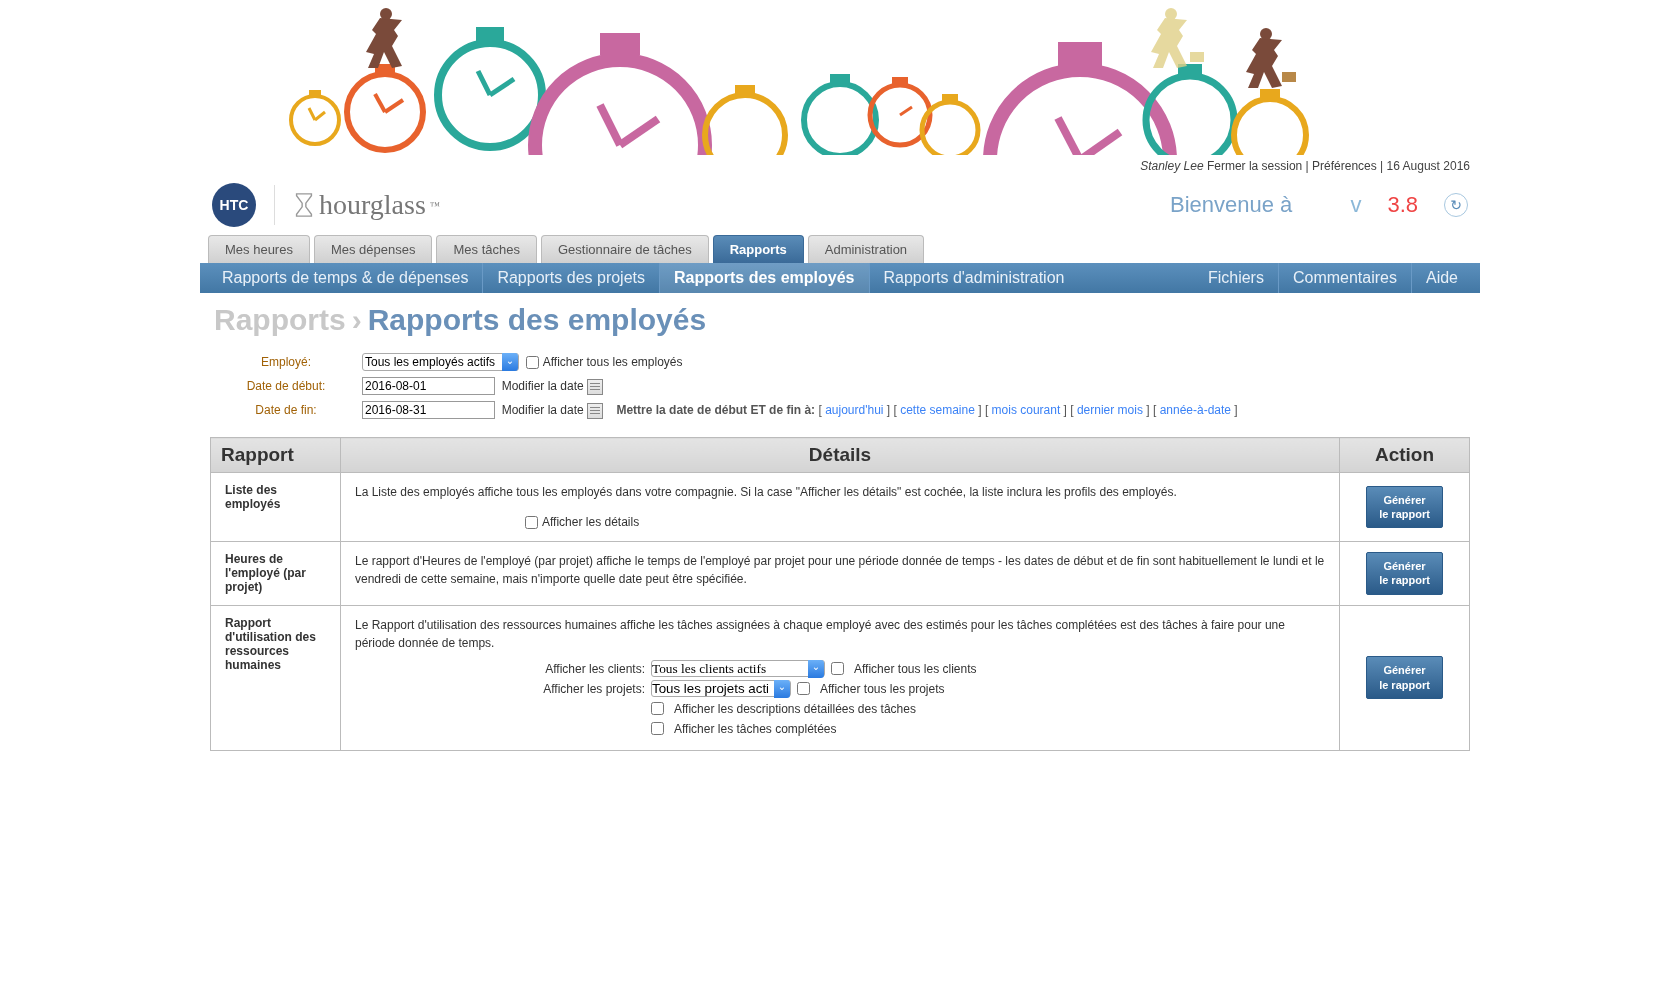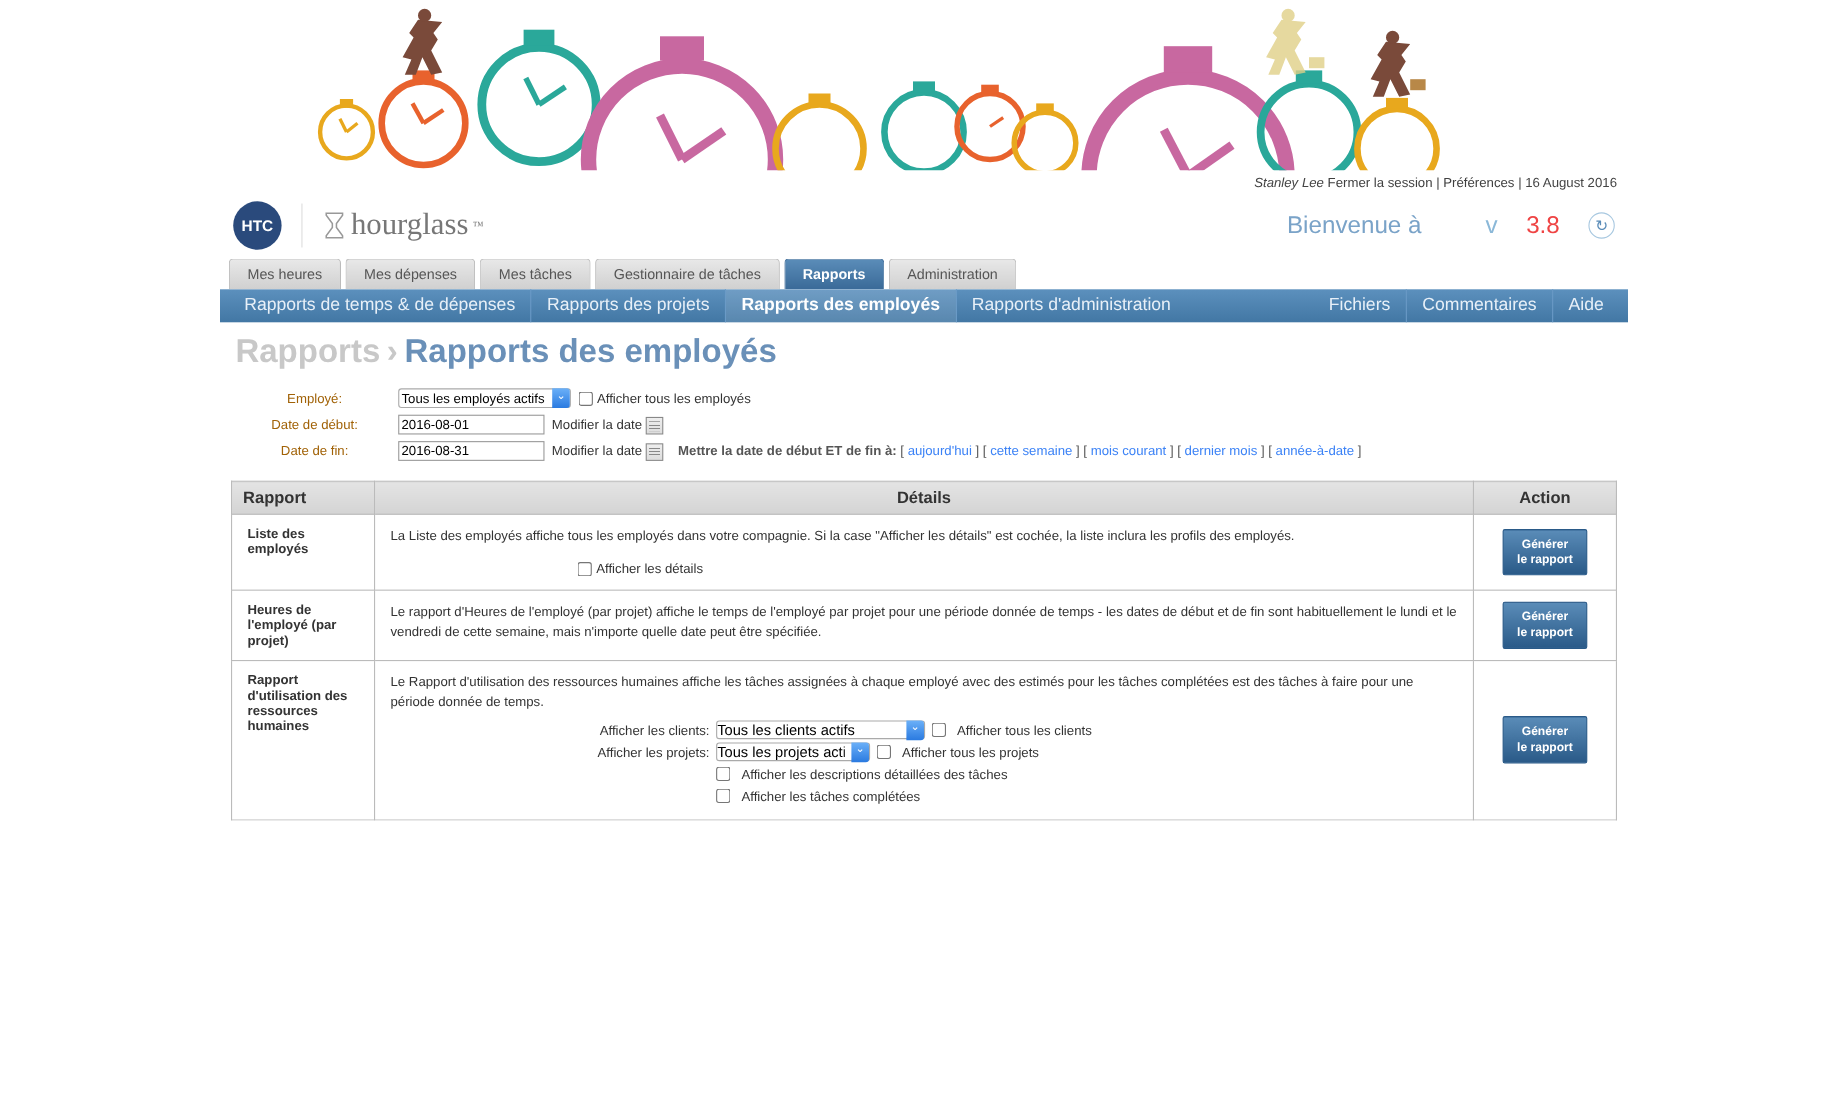--- a/index.html
+++ b/index.html
@@ -36,21 +36,21 @@
 .filters select, .filters input[type=text] { font-size: 12px; padding: 1px 2px; border: 1px solid #999; background:#fff; }
 .mac-select { position:relative; display:inline-block; }
 .mac-select select { appearance:none; padding-right:22px; border:1px solid #aaa; border-radius:3px; background:#fff;}
 .mac-select::after { content:"⌄"; position:absolute; right:1px; top:0; bottom:0; width:16px; background:linear-gradient(#6bb0f8,#2a7ae0); color:#fff; border-radius:0 3px 3px 0; display:flex; align-items:center; justify-content:center; font-size:10px; pointer-events:none; line-height:1; padding-bottom:3px;}
 .modlink { color: #333; font-size:12px;}
 .cal-icon { display:inline-block; width:16px; height:16px; border:1px solid #888; background:linear-gradient(#eee,#ddd); vertical-align:middle; position:relative;}
 .cal-icon::before { content:""; position:absolute; top:3px; left:2px; right:2px; bottom:2px; background:repeating-linear-gradient(#888 0 1px, transparent 1px 3px);}
 .quick { color:#555; }
 .quick a { color: #3b82f6; text-decoration:none;text-align:center; }
 .grid { border: 1px solid #bbb; margin: 0 10px; border-collapse: collapse; width: calc(100% - 20px); }
-.grid th { background: linear-gradient(#e4e4e4,#d4d4d4); padding: 6px 10px; border: 1px solid #bbb; font-size: 15px; text-align:center;}
+.grid th { background: linear-gradient(#e4e4e4,#d4d4d4); padding: 6px 10px; border: 1px solid #bbb; font-size: 19px; text-align:center;}
 .grid th:first-child { text-align:left; width: 130px;}
 .grid th:last-child { width: 130px; }
 .grid td { border: 1px solid #bbb; padding: 10px 14px; vertical-align: top; font-size: 12px; }
 .grid td.name { font-weight: bold; width:130px;}
 .grid td.details { color: #333; line-height:1.5;}
 .grid td.action { text-align:center; width:130px; vertical-align:middle;}
 .gen-btn { display:inline-block; background: linear-gradient(#5a8cb8,#2a5a88); color:#fff; padding:6px 12px; border:1px solid #2a5a88; font-size:11px; font-weight:bold; text-align:center; line-height:1.3; cursor:pointer; border-radius:2px;}
 .detail-sub { margin-top:12px; padding-left:170px; }
 .detail-sub2 { margin-top:8px; margin-left:170px;}
 .detail-sub2 .row { display:flex; align-items:center; gap:6px; margin:2px 0; font-size:12px;}
@@ -250,21 +250,21 @@
   <td class="action"><div class="gen-btn" style="white-space:pre-line;">Générer
 le rapport</div></td>
 </tr>
 <tr>
   <td class="name">Rapport d'utilisation des ressources humaines</td>
   <td class="details">
     <div>Le Rapport d'utilisation des ressources humaines affiche les tâches assignées à chaque employé avec des estimés pour les tâches complétées est des tâches à faire pour une période donnée de temps.</div>
     <div class="detail-sub2">
       <div class="row">
         <span class="lbl2">Afficher les clients:</span>
-        <span class="mac-select"><select style="width:190px;"><option>Tous les clients actifs</option></select></span>
+        <span class="mac-select"><select style="width:174px;font-family:Liberation Serif, serif;"><option>Tous les clients actifs</option></select></span>
         <input type="checkbox" class="cb" style="">
                 <span>Afficher tous les clients</span>
       </div>
       <div class="row">
         <span class="lbl2">Afficher les projets:</span>
         <span class="mac-select"><select style="width:140px;"><option>Tous les projets actifs</option></select></span>
         <input type="checkbox" class="cb" style="">
                 <span>Afficher tous les projets</span>
       </div>
       <div class="row">

